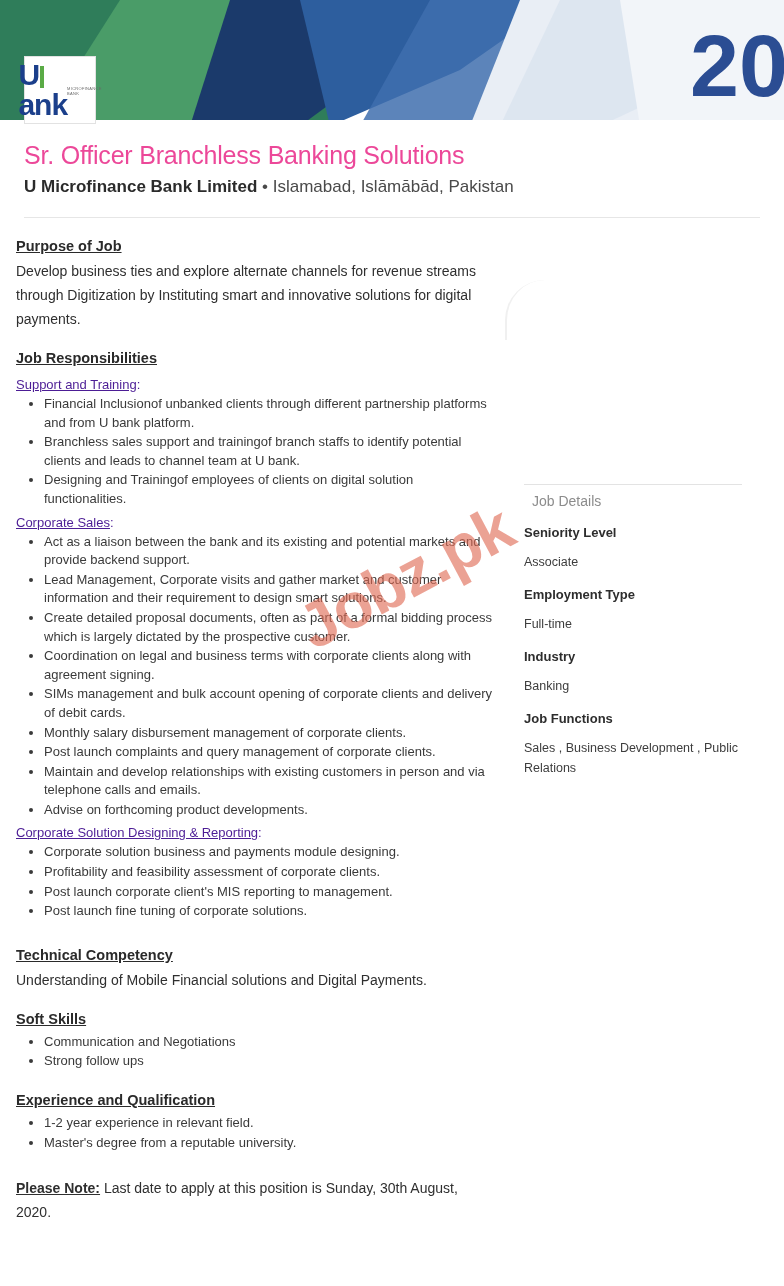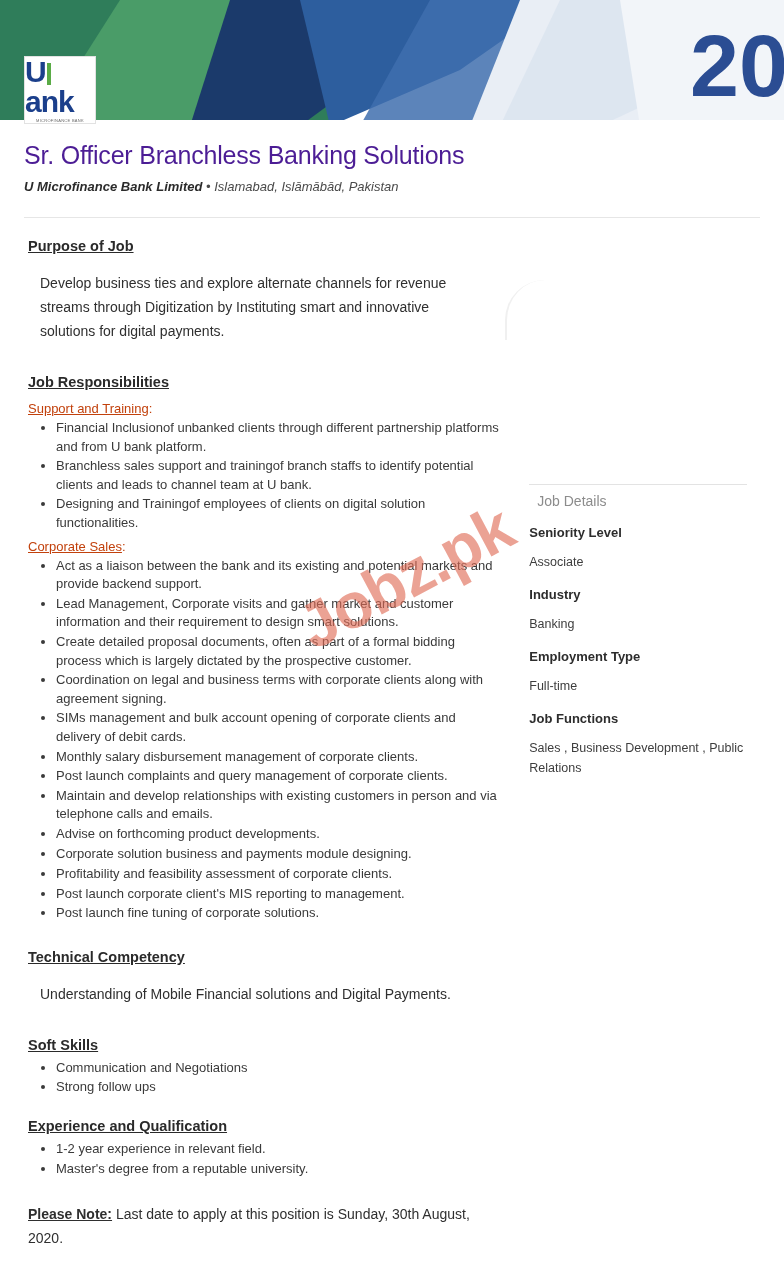--- a/index.html
+++ b/index.html
@@ -32,21 +32,21 @@
     left: 24px;
     top: 56px;
     width: 72px;
     height: 68px;
     background: #ffffff;
     border: 1px solid #e2e2e2;
     box-sizing: border-box;
     display: flex;
     align-items: center;
     justify-content: center;
-    flex-direction: column;
+    flex-direction: row;
   }
   .logo-mark {
     font-size: 30px;
     line-height: 30px;
     font-weight: 700;
     color: #1b3f8b;
     letter-spacing: -1px;
   }
   .logo-mark .u {
     color: #1b3f8b;
@@ -65,46 +65,45 @@
     margin-top: 1px;
   }
 
   
   .title-wrap {
     padding: 14px 24px 0 24px;
   }
   .job-title {
     font-size: 25px;
     font-weight: 400;
-    color: #4c1d95;
+    color: #ec4899;
     letter-spacing: -0.2px;
     margin: 0;
     line-height: 30px;
   }
   .company-line {
     margin-top: 9px;
-    font-size: 13px;
+    font-size: 17px;
     color: #4a4a4a;
     line-height: 16px;
-    font-style: italic;
   }
   .company-line .company {
     font-weight: 700;
     color: #2b2b2b;
   }
   .divider {
     margin: 22px 24px 0 24px;
     border-top: 1px solid #e6e6e6;
   }
 
   
   .content {
     position: relative;
     display: flex;
-    padding: 18px 24px 0 28px;
+    padding: 18px 24px 0 16px;
     box-sizing: border-box;
   }
   .main-col {
     width: 492px;
     padding-right: 14px;
     box-sizing: border-box;
   }
   .side-col {
     width: 250px;
     padding-left: 16px;
@@ -117,26 +116,26 @@
     font-weight: 700;
     color: #2a2a2a;
     margin: 0 0 3px 0;
     text-decoration: underline;
     display: inline-block;
     line-height: 20px;
   }
   p.para {
     font-size: 14px;
     line-height: 24px;
-    margin: 12px;
+    margin: 0;
     color: #2f2f2f;
   }
   .subsec {
     font-size: 13px;
-    color: #c2410c;
+    color: #4c1d95;
     margin: 4px 0 1px 0;
     line-height: 19px;
   }
   .subsec .u-line {
     text-decoration: underline;
   }
   ul.bullets {
     margin: 1px 0 2px 0;
     padding-left: 28px;
     list-style: disc;
@@ -278,20 +277,21 @@
       <li>Create detailed proposal documents, often as part of a formal bidding process which is largely dictated by the prospective customer.</li>
       <li>Coordination on legal and business terms with corporate clients along with agreement signing.</li>
       <li>SIMs management and bulk account opening of corporate clients and delivery of debit cards.</li>
       <li>Monthly salary disbursement management of corporate clients.</li>
       <li>Post launch complaints and query management of corporate clients.</li>
       <li>Maintain and develop relationships with existing customers in person and via telephone calls and emails.</li>
       <li>Advise on forthcoming product developments.</li>
     </ul>
 
     
+    <div class="subsec"><span class="u-line">Corporate Solution Designing &amp; Reporting</span><span>:</span></div>
     <ul class="bullets">
       <li>Corporate solution business and payments module designing.</li>
       <li>Profitability and feasibility assessment of corporate clients.</li>
       <li>Post launch corporate client's MIS reporting to management.</li>
       <li>Post launch fine tuning of corporate solutions.</li>
     </ul>
 
     <div class="gap-lg"></div>
 
     <h2 class="sec">Technical Competency</h2>
@@ -322,27 +322,27 @@
     <div style="height:256px"></div>
     <div class="side-rule" style="top:248px"></div>
     <div class="side-title">Job Details</div>
 
     <div class="side-block">
       <div class="side-label">Seniority Level</div>
       <div class="side-value">Associate</div>
     </div>
 
     <div class="side-block">
+      <div class="side-label">Employment Type</div>
+      <div class="side-value">Full-time</div>
+    </div>
+
+    <div class="side-block">
       <div class="side-label">Industry</div>
       <div class="side-value">Banking</div>
-    </div>
-
-    <div class="side-block">
-      <div class="side-label">Employment Type</div>
-      <div class="side-value">Full-time</div>
     </div>
 
     <div class="side-block">
       <div class="side-label">Job Functions</div>
       <div class="side-value">Sales , Business Development , Public Relations</div>
     </div>
   </div>
 </div>
 
 <div class="wm-faint"></div>

